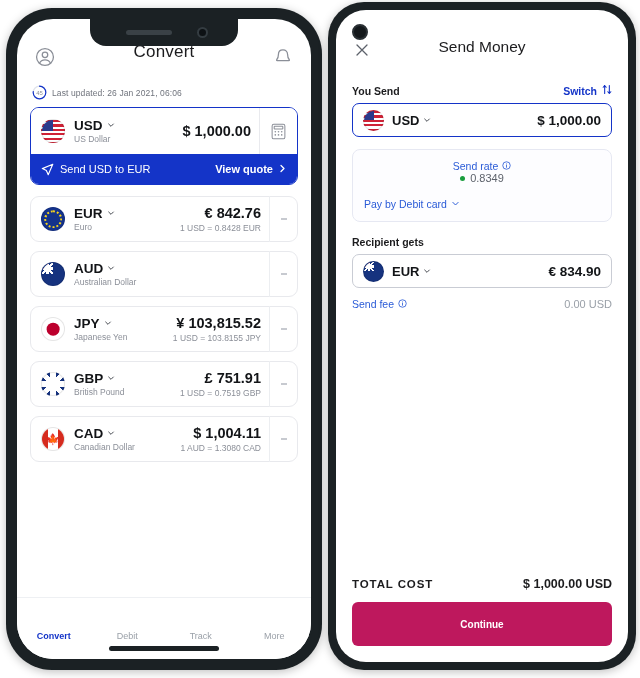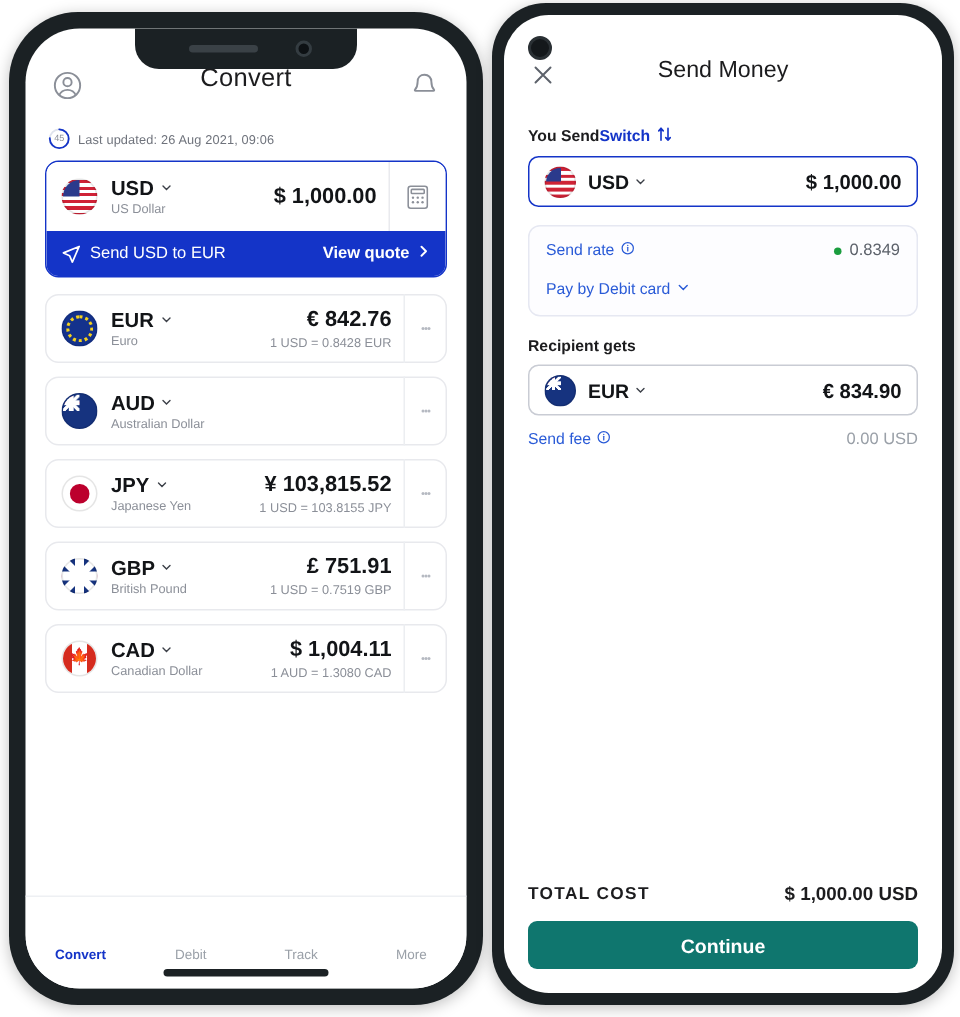--- a/index.html
+++ b/index.html
@@ -92,50 +92,50 @@
   .fab { width: 34px; height: 34px; border-radius: 50%; background: #1434c8; display: flex; align-items: center; justify-content: center; margin-top: -6px; }
   .fab svg { width: 15px; height: 15px; }
 
   
   #right-content { padding: 0 16px; }
   .r-head { position: relative; height: 74px; display: flex; align-items: center; justify-content: center; }
   .r-head .page-title { font-size: 15.5px; color: #1c1c1e; }
   .close-btn { position: absolute; left: 2px; top: 32px; width: 16px; height: 16px; }
   .close-btn svg { width: 16px; height: 16px; display: block; }
 
-  .lbl-row { display: flex; align-items: center; justify-content: flex-start; margin-bottom: 6px; }
+  .lbl-row { display: flex; align-items: center; justify-content: space-between; margin-bottom: 6px; }
   .fld-label { font-size: 10.5px; font-weight: 700; color: #1c1c1e; }
   .switch { display: flex; align-items: center; gap: 5px; color: #1434c8; font-size: 10.5px; font-weight: 700; }
   .switch svg { width: 10px; height: 11px; }
 
   .inp { height: 34px; border-radius: 7px; display: flex; align-items: center; padding: 0 10px; background: #fff; }
   .inp.focus { border: 1.5px solid #1434c8; }
   .inp.plain { border: 1px solid #c9ccd4; }
   .inp .flag { width: 21px; height: 21px; flex: 0 0 21px; }
   .inp .code { margin-left: 8px; font-size: 13px; font-weight: 700; color: #121417; display: flex; align-items: center; gap: 4px; flex: 1; }
   .inp .val { font-size: 13.5px; font-weight: 700; color: #121417; }
 
   .rate-card { margin-top: 12px; border: 1px solid #e6e8f2; border-radius: 8px; background: #fdfdff; padding: 10px 11px 11px; }
-  .rate-line { display: flex; align-items: center; justify-content: space-between; }
+  .rate-line { display: flex; align-items: center; justify-content: space-between; flex-direction: column; }
   .link { color: #2a5bd7; font-size: 10.5px; display: flex; align-items: center; gap: 4px; }
   .link svg { width: 9px; height: 9px; }
   .rate-val { display: flex; align-items: center; gap: 5px; font-size: 11px; color: #5d626b; }
   .dot-green { width: 5px; height: 5px; border-radius: 50%; background: #1a9d3e; display: inline-block; }
   .pay-line { margin-top: 14px; }
 
   .sec-label { font-size: 10.5px; font-weight: 700; color: #1c1c1e; margin: 14px 0 6px; }
   .fee-line { display: flex; align-items: center; justify-content: space-between; margin-top: 10px; }
   .fee-val { font-size: 11px; color: #9aa0a8; }
 
   .total-wrap { position: absolute; left: 16px; right: 16px; bottom: 16px; }
   .total-line { display: flex; align-items: center; justify-content: space-between; margin-bottom: 11px; }
   .total-lbl { font-size: 11.5px; font-weight: 700; color: #1c1c1e; letter-spacing: .9px; }
   .total-val { font-size: 12.5px; font-weight: 700; color: #1c1c1e; }
-  .primary-btn { height: 32px; border-radius: 6px; background: #0f766e; color: #fff;
-                 display: flex; align-items: center; justify-content: center; font-size: 13px; font-weight: 700; }
+  .primary-btn { height: 44px; border-radius: 6px; background: #be185d; color: #fff;
+                 display: flex; align-items: center; justify-content: center; font-size: 10px; font-weight: 700; }
 
   
   .f-us { background:
       repeating-linear-gradient(to bottom, #cf2236 0 2.2px, #fff 2.2px 4.4px);
   }
   .f-us::after { content:""; position:absolute; left:0; top:0; width:52%; height:48%; background:#2b3a8c; }
   .f-eu { background:#14328c; }
   .f-eu::after { content:""; position:absolute; left:50%; top:50%; width:62%; height:62%; transform:translate(-50%,-50%);
       border-radius:50%; border: 2.2px dotted #f5d21c; }
   .f-au { background:#16337f; }
@@ -199,21 +199,21 @@
         </div>
 
         <div class="updated-row">
           <div class="ring">
             <svg viewBox="0 0 20 20">
               <circle cx="10" cy="10" r="8.4" fill="none" stroke="#dfe3ec" stroke-width="1.6"></circle>
               <circle cx="10" cy="10" r="8.4" fill="none" stroke="#1434c8" stroke-width="1.6" stroke-dasharray="40 12.8" stroke-linecap="round" transform="rotate(-90 10 10)"></circle>
             </svg>
             <div class="num">45</div>
           </div>
-          <div class="updated-txt">Last updated: 26 Aug 2021, 09:06</div>
+          <div class="updated-txt">Last updated: 26 Jan 2021, 06:06</div>
         </div>
 
         <div class="usd-block">
           <div class="usd-row">
             <div class="flag f-us"></div>
             <div class="cur-meta">
               <div class="cur-code">
                 <span>USD</span>
                 <span class="chev">
                   <svg viewBox="0 0 12 12" fill="none" stroke="#3b3f47" stroke-width="1.4" stroke-linecap="round">

